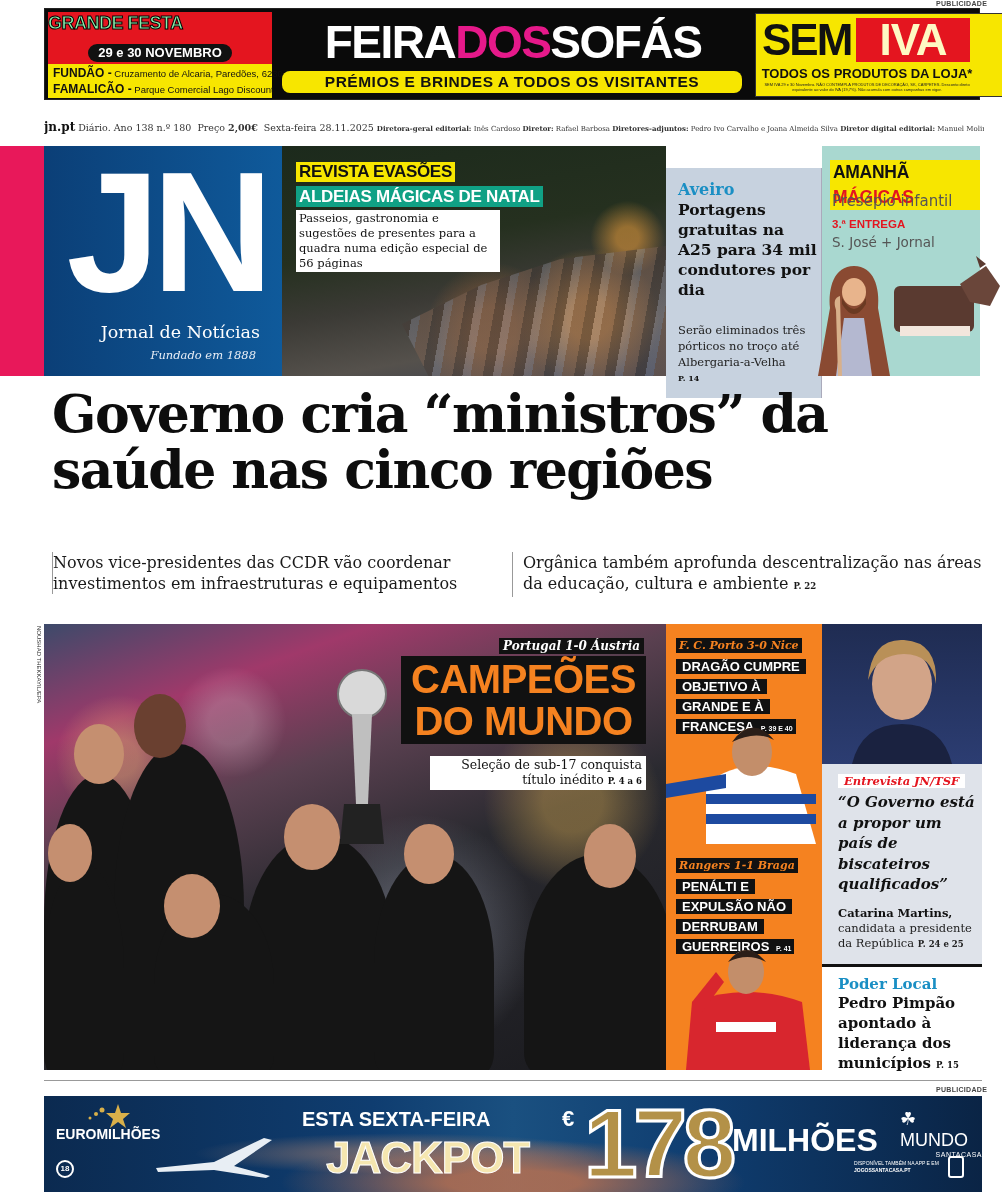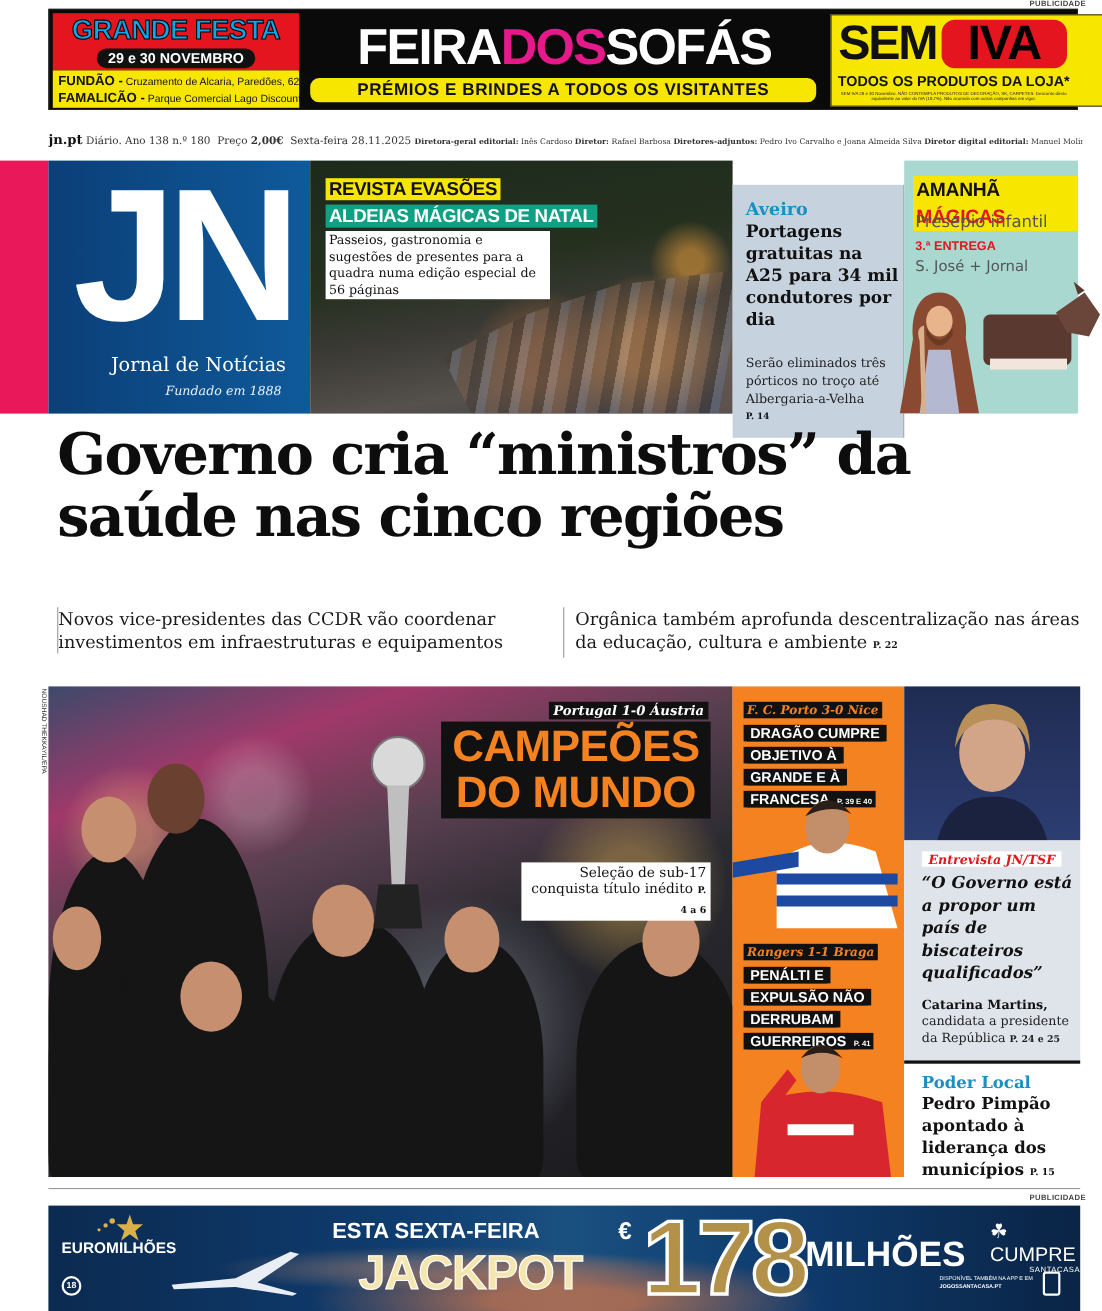--- a/index.html
+++ b/index.html
@@ -5,31 +5,31 @@
   * { box-sizing: border-box; margin: 0; padding: 0; }
   body { width: 1002px; height: 1192px; background: #fff; position: relative; overflow: hidden; font-family: "DejaVu Serif", serif; color: #111; }
   .abs { position: absolute; }
 
   
   .pub-label { font-family: "Liberation Sans", sans-serif; font-size: 7px; font-weight: bold; color: #444; letter-spacing: 0.3px; }
   #top-ad { left: 44px; top: 8px; width: 936px; height: 92px; background: #0a0a0a; border: 1px solid #222; }
   #ad-left { left: 3px; top: 3px; width: 224px; height: 86px; }
   #ad-left .red { position:absolute; left:0; top:0; width:224px; height:52px; background:#e4151f; }
   #ad-left .yel { position:absolute; left:0; top:52px; width:224px; height:34px; background:#f7e600; }
-  #ad-left .gf { position:absolute; left:0; top:1px; width:224px; text-align:center; font-family:"Liberation Sans",sans-serif; font-weight:900; font-size:25px; color:#0ea5e9; letter-spacing:-0.5px; -webkit-text-stroke:1px #000; }
+  #ad-left .gf { position:absolute; left:0; top:1px; width:224px; text-align:left; font-family:"Liberation Sans",sans-serif; font-weight:900; font-size:18px; color:#86efac; letter-spacing:-0.5px; -webkit-text-stroke:1px #000; }
   #ad-left .dates { position:absolute; left:40px; top:32px; width:144px; height:18px; background:#111; border-radius:9px; color:#fff; text-align:center; font-family:"Liberation Sans",sans-serif; font-weight:bold; font-size:13px; line-height:18px; }
   #ad-left .loc { position:absolute; left:5px; font-family:"Liberation Sans",sans-serif; font-size:9.5px; color:#111; white-space:nowrap; }
   #ad-left .loc b { font-size:12px; }
   #ad-mid { left: 233px; top: 0; width: 470px; height: 92px; }
   .feira { position:absolute; left:10px; top:8px; width:450px; text-align:center; font-family:"Liberation Sans",sans-serif; font-weight:900; font-size:46px; color:#fff; letter-spacing:-1.5px; line-height:50px; }
   .feira .pink { color:#e6198a; }
   .premios { position:absolute; left:4px; top:62px; width:460px; height:22px; background:#f7e600; border-radius:8px; text-align:center; font-family:"Liberation Sans",sans-serif; font-weight:900; font-size:15.5px; line-height:22px; color:#111; letter-spacing:0.5px; }
   #ad-right { left: 710px; top: 4px; width: 266px; height: 84px; background:#f7e600; border:1px solid #333; }
   .sem { position:absolute; left:6px; top:2px; font-family:"Liberation Sans",sans-serif; font-weight:900; font-size:44px; color:#111; letter-spacing:-2px; line-height:48px; }
-  .iva { position:absolute; left:100px; top:4px; width:114px; height:44px; background:#e4151f; color:#000000; text-align:center; font-family:"Liberation Sans",sans-serif; font-weight:900; font-size:44px; letter-spacing:-1px; line-height:44px;border-radius:12px; }
+  .iva { position:absolute; left:100px; top:4px; width:114px; height:44px; background:#e4151f; color:#fef9c3; text-align:center; font-family:"Liberation Sans",sans-serif; font-weight:900; font-size:44px; letter-spacing:-1px; line-height:44px; }
   .todos { position:absolute; left:0; top:52px; width:222px; text-align:center; font-family:"Liberation Sans",sans-serif; font-weight:900; font-size:13px; color:#111; }
   .fine { position:absolute; left:4px; top:68px; width:214px; text-align:center; font-family:"Liberation Sans",sans-serif; font-size:4px; color:#222; line-height:5px; }
 
   
   #masthead-line { left: 44px; top: 120px; width: 940px; font-family:"DejaVu Serif",serif; font-size:9.5px; color:#333; white-space:nowrap; overflow:hidden; }
   #masthead-line .site { font-weight:bold; font-size:12px; color:#111; }
   #masthead-line .small { font-size:7px; }
 
   
   #pink-strip { left:0; top:146px; width:44px; height:230px; background:#e8185a; }
@@ -78,21 +78,21 @@
       radial-gradient(circle at 30% 22%, rgba(255,255,255,0.2) 0 4%, transparent 10%),
       radial-gradient(circle at 60% 70%, rgba(220,230,255,0.25) 0 8%, transparent 25%),
       radial-gradient(circle at 85% 40%, rgba(255,200,90,0.35) 0 5%, transparent 15%),
       radial-gradient(circle at 12% 30%, rgba(255,210,120,0.35) 0 3%, transparent 10%),
       linear-gradient(160deg,#3d4a6a 0%,#a0396a 18%,#5a4050 35%,#2a2a30 55%,#1a1a1e 100%); }
   .player { position:absolute; background:#151515; border-radius:50% 50% 10% 10%; }
   .face { position:absolute; border-radius:50%; background:#c58f70; }
   .trophy { position:absolute; left:290px; top:30px; width:56px; height:200px; }
   .score-tag { position:absolute; right:22px; top:14px; background:#111; color:#fff; font-family:"DejaVu Serif",serif; font-style:italic; font-weight:bold; font-size:12px; padding:1px 4px;margin-left:21px; }
   .campeoes { position:absolute; right:20px; top:32px; width:245px; background:#111; color:#f58220; font-family:"Liberation Sans",sans-serif; font-weight:900; font-size:40px; line-height:42px; padding:2px 4px; text-align:center; letter-spacing:-0.5px; }
-  .sports-sub { position:absolute; right:20px; top:132px; background:#fff; color:#111; font-family:"DejaVu Serif",serif; font-size:12.5px; line-height:15px; padding:1px 4px; text-align:right; width:172px;margin-top:28px; }
+  .sports-sub { position:absolute; right:20px; top:132px; background:#fff; color:#111; font-family:"DejaVu Serif",serif; font-size:12.5px; line-height:15px; padding:1px 4px; text-align:right; width:216px; }
 
   #porto-col { left:666px; top:624px; width:156px; height:446px; background:#f58220; }
   .kick-b { position:absolute; left:10px; background:#111; color:#f58220; font-family:"DejaVu Serif",serif; font-style:italic; font-weight:bold; font-size:11px; padding:0 3px; line-height:15px; }
   .hb { position:absolute; left:10px; width:144px; }
   .hb span { background:#111; color:#fff; font-family:"Liberation Sans",sans-serif; font-weight:900; font-size:13px; line-height:19px; padding:0 3px; box-decoration-break:clone; -webkit-box-decoration-break:clone; }
   .hb small { font-size:7px; }
   .porto-player { position:absolute; left:0; top:90px; width:156px; height:130px; }
   .braga-player { position:absolute; left:10px; top:308px; width:140px; height:138px; }
 
   #interview-col { left:822px; top:624px; width:160px; height:446px; background:#fff; }
@@ -289,16 +289,16 @@
   <div class="euro">EUROMILHÕES</div>
   <div class="age">18</div>
   <svg class="plane" viewBox="0 0 120 48">
     <path d="M2 36 L60 30 L110 6 L118 8 L80 34 L116 44 L112 46 L60 38 L4 40Z" fill="#e8eef4"></path>
   </svg>
   <div class="esta">ESTA SEXTA-FEIRA</div>
   <div class="jackpot">JACKPOT</div>
   <div class="euro-sign">€</div>
   <div class="amount">178</div>
   <div class="milhoes">MILHÕES</div>
-  <div class="jogos">☘ <span>CUMPRE</span><small>SANTACASA</small></div>
+  <div class="jogos">☘ <span>MUNDO</span><small>SANTACASA</small></div>
   <div class="jogos-url"><span>DISPONÍVEL TAMBÉM NA APP E EM</span><br><b>JOGOSSANTACASA.PT</b></div>
   <div class="phone"></div>
 </div>
 
 </body></html>

